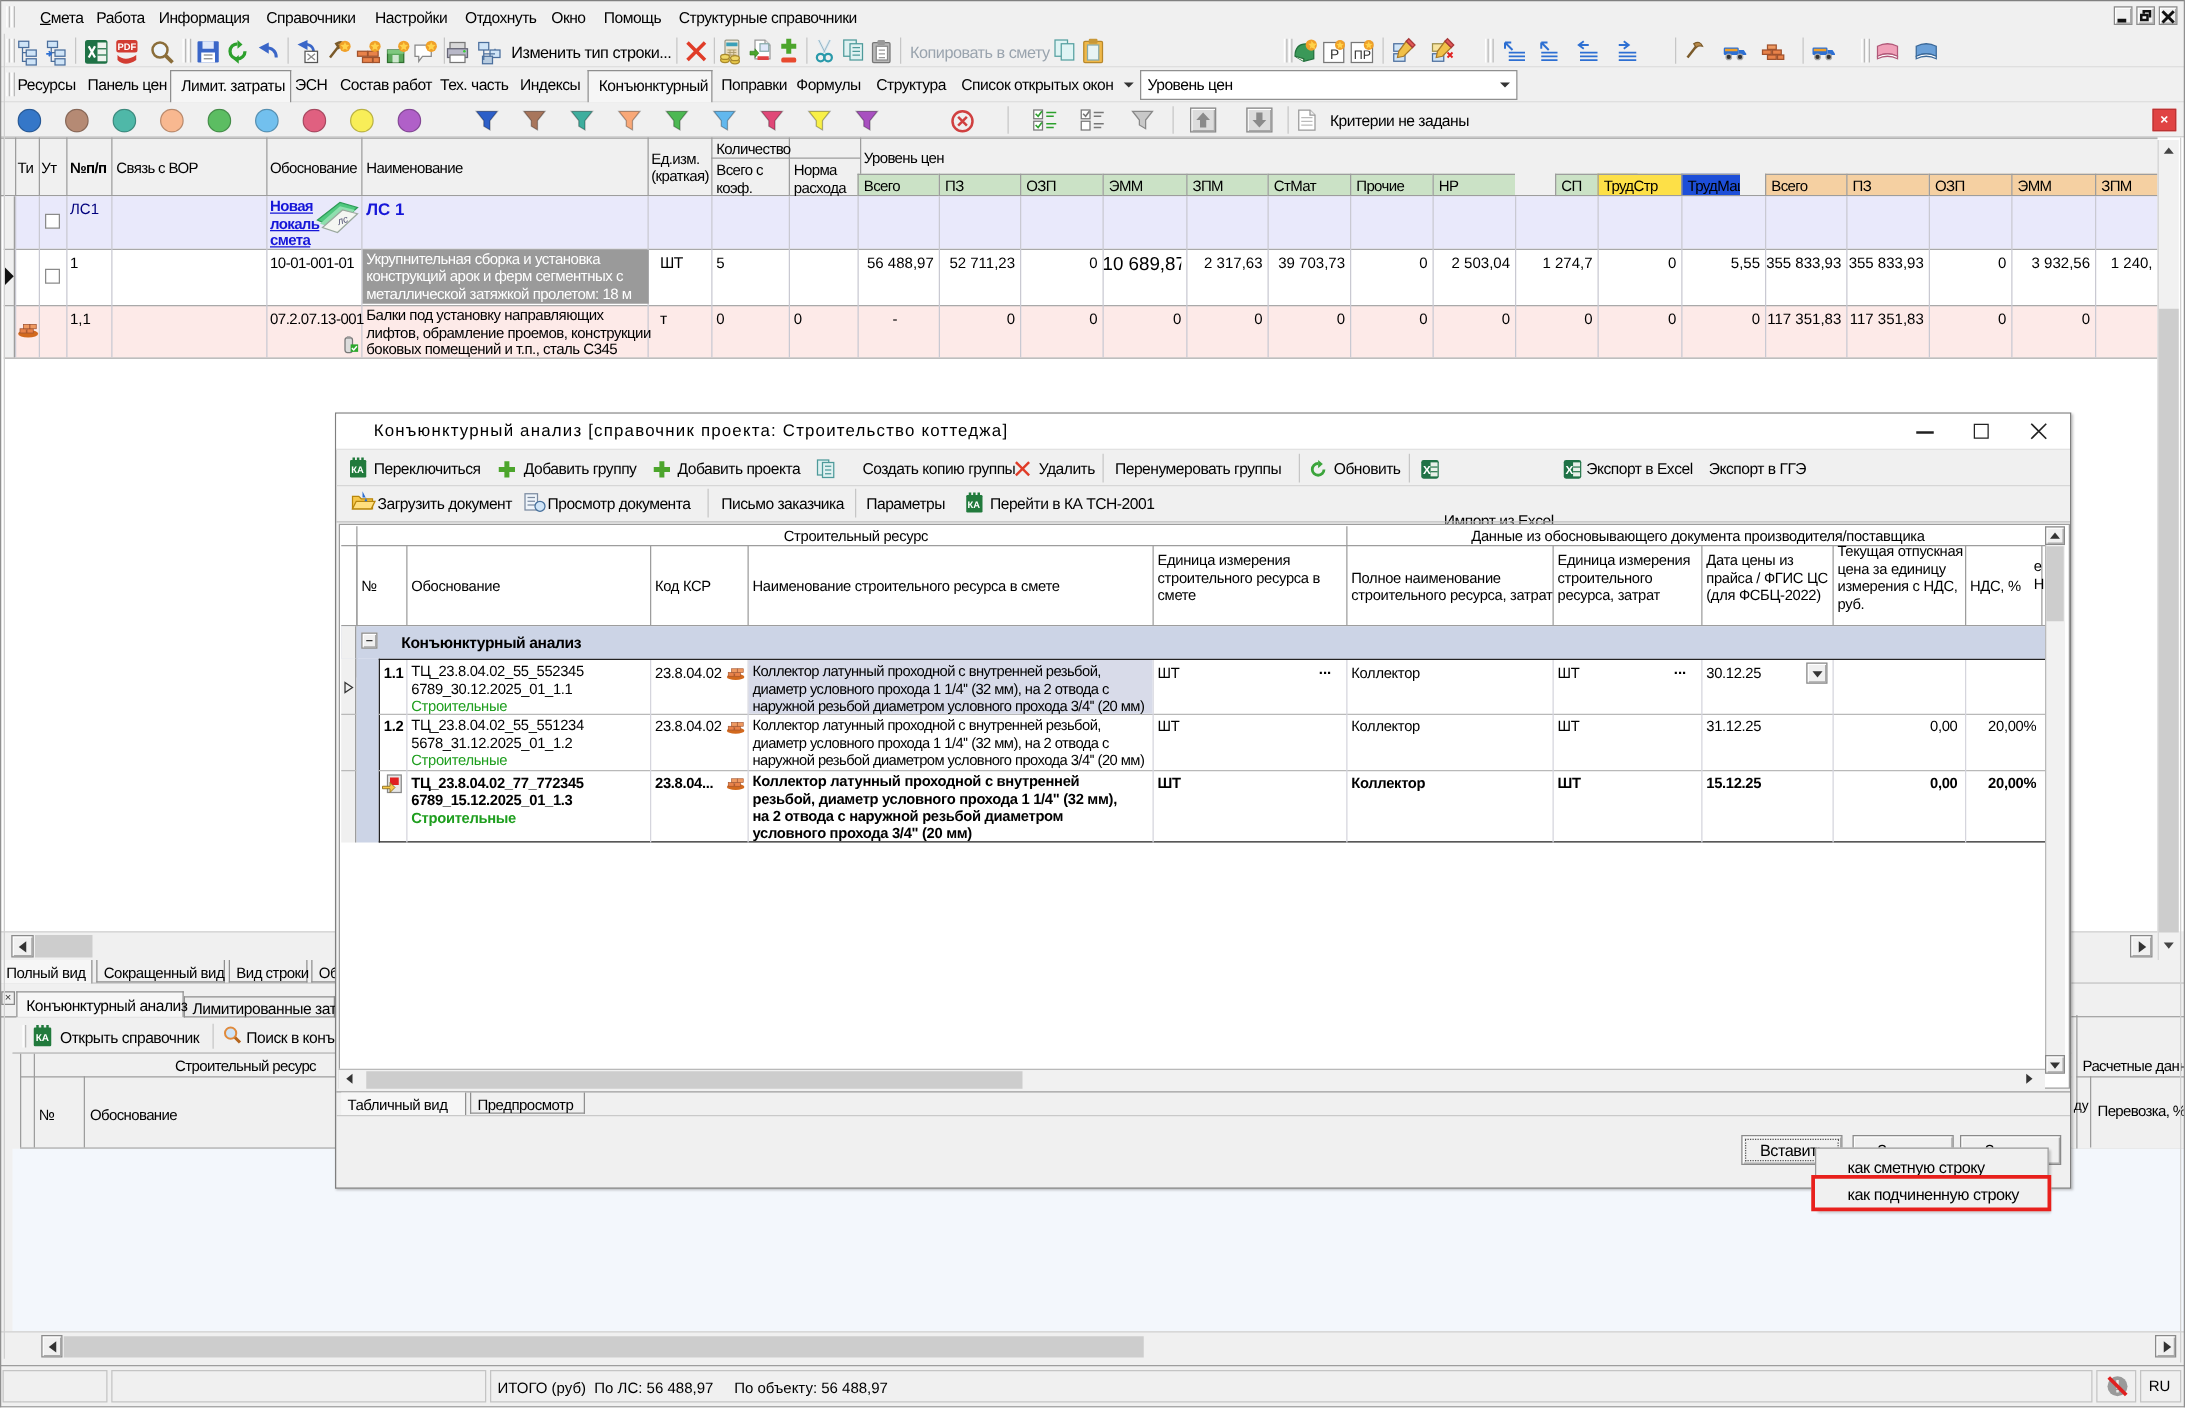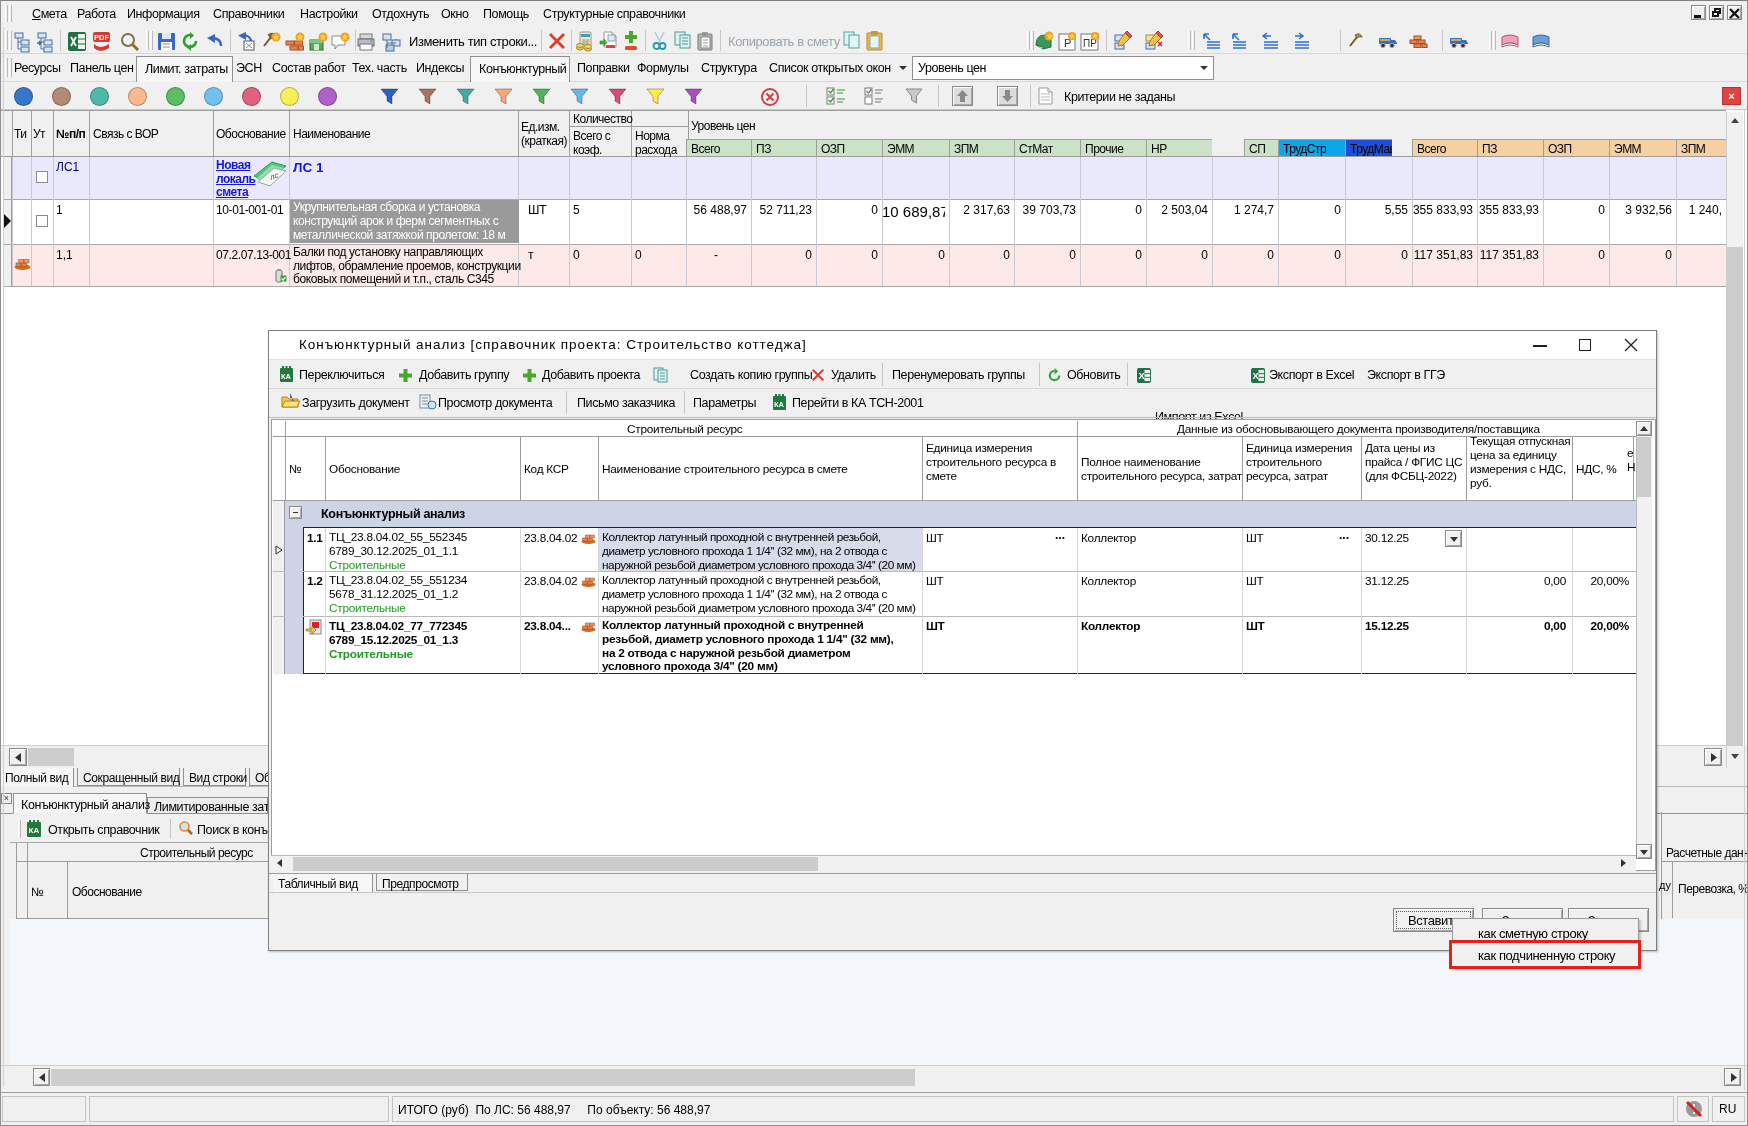--- a/index.html
+++ b/index.html
@@ -441,21 +441,21 @@
       </div>
 <div class="cell" style="left:1080px;top:29px;width:66px;height:18px;background:#cbe2c6;border:1px solid #9d9d9d;border-right:none;">
         <span class="h" style="position:absolute;left:4px;top:2px;">Прочие</span>
       </div>
 <div class="cell" style="left:1146px;top:29px;width:66px;height:18px;background:#cbe2c6;border:1px solid #9d9d9d;border-right:none;">
         <span class="h" style="position:absolute;left:4px;top:2px;">НР</span>
       </div>
 <div class="cell" style="left:1212px;top:29px;width:66px;height:18px;background:#cbe2c6;border:1px solid #9d9d9d;border-right:none;margin-left:32px;">
         <span class="h" style="position:absolute;left:4px;top:2px;">СП</span>
       </div>
-<div class="cell" style="left:1278px;top:29px;width:67px;height:18px;background:#0ea5e9;border:1px solid #9d9d9d;border-right:none;text-align:right;">
+<div class="cell" style="left:1278px;top:29px;width:67px;height:18px;background:#fde047;border:1px solid #9d9d9d;border-right:none;text-align:right;">
         <span class="h" style="position:absolute;left:4px;top:2px;">ТрудСтр</span>
       </div>
 <div class="cell" style="left:1345px;top:29px;width:47px;height:18px;background:#1d4ed8;border:1px solid #9d9d9d;border-right:none;">
         <span class="h" style="position:absolute;left:4px;top:2px;">ТрудМаш</span>
       </div>
 <div class="cell" style="left:1412px;top:29px;width:65px;height:18px;background:#f5d0a2;border:1px solid #9d9d9d;border-right:none;">
         <span class="h" style="position:absolute;left:4px;top:2px;">Всего</span>
       </div>
 <div class="cell" style="left:1477px;top:29px;width:66px;height:18px;background:#f5d0a2;border:1px solid #9d9d9d;border-right:none;">
         <span class="h" style="position:absolute;left:4px;top:2px;">ПЗ</span>

